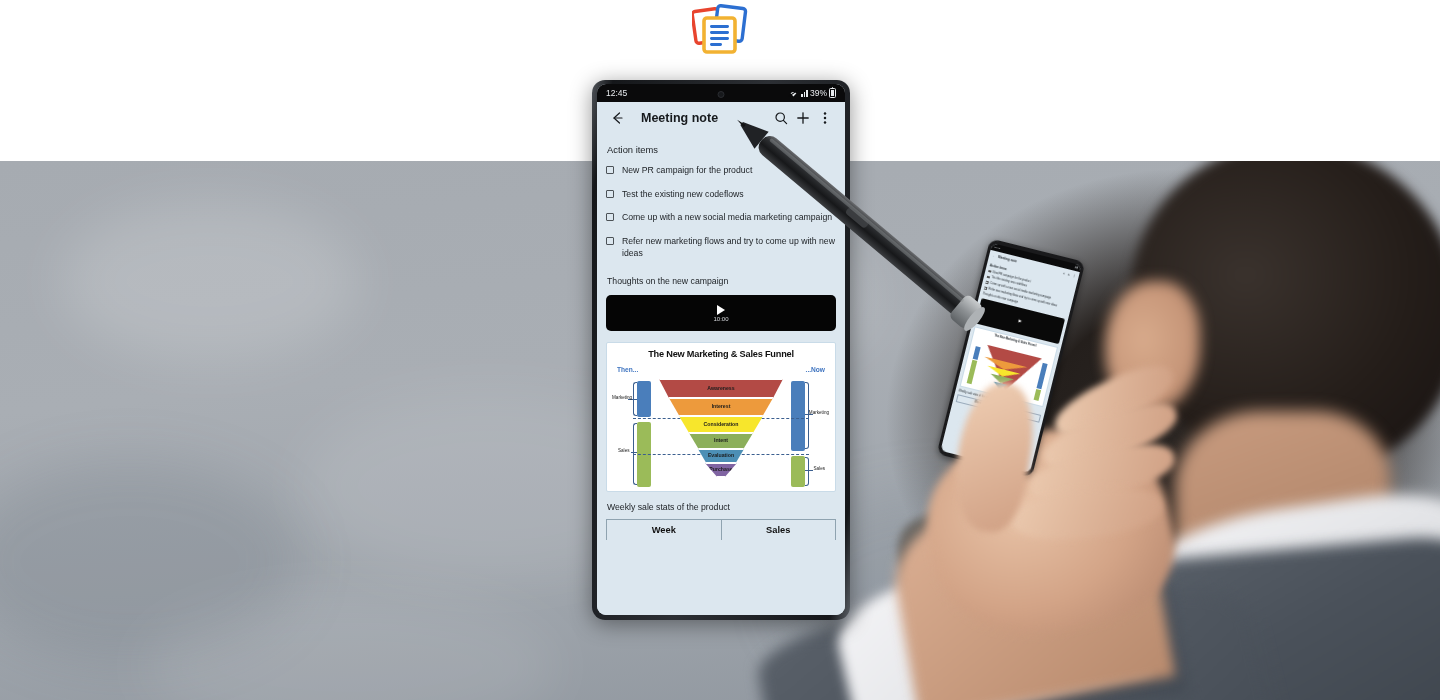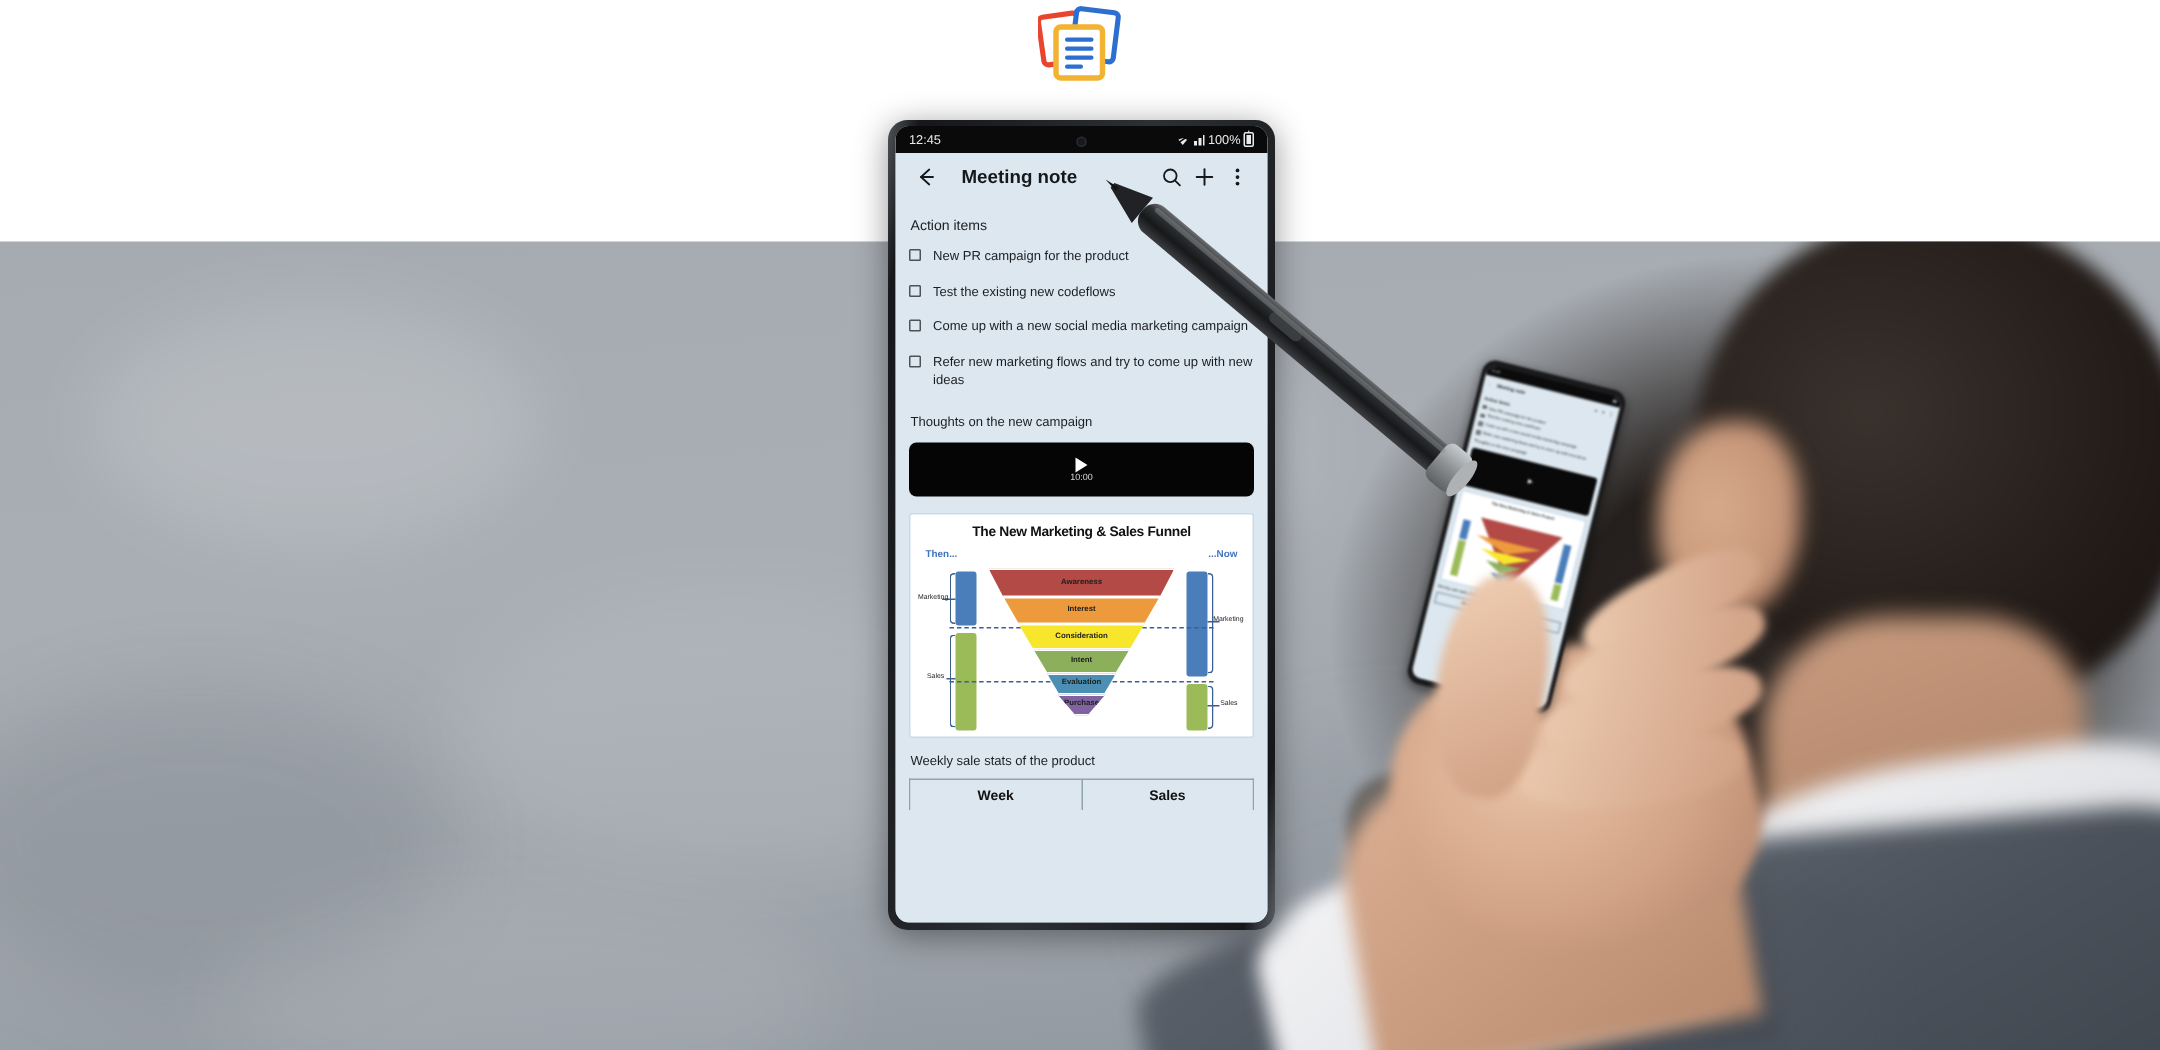--- a/index.html
+++ b/index.html
@@ -359,21 +359,21 @@
       <span id="status-right">
         <svg width="11" height="9" viewBox="0 0 11 9">
           <path d="M5.5 7.6 L8.4 4.2 A4.4 4.4 0 0 0 2.6 4.2 Z" fill="#e9ecef"></path>
           <rect x="0" y="3.6" width="11" height="1.1" fill="#0a0a0b" transform="rotate(-34 5.5 4.2)"></rect>
         </svg>
         <span class="sig-bars">
             <i></i>
             <i></i>
             <i></i>
           </span>
-        <span>100%</span>
+        <span>39%</span>
         <span class="batt"></span>
       </span>
     </div>
 
     <div id="app-bar">
       <span class="bar-icon">
         <svg width="14" height="14" viewBox="0 0 14 14">
             <path d="M9.5 2 L4 7 L9.5 12" stroke="#16191c" stroke-width="1.2" fill="none" stroke-linecap="round" stroke-linejoin="round"></path>
             <line x1="4" y1="7" x2="12" y2="7" stroke="#16191c" stroke-width="1.2" stroke-linecap="round"></line>
           </svg>

